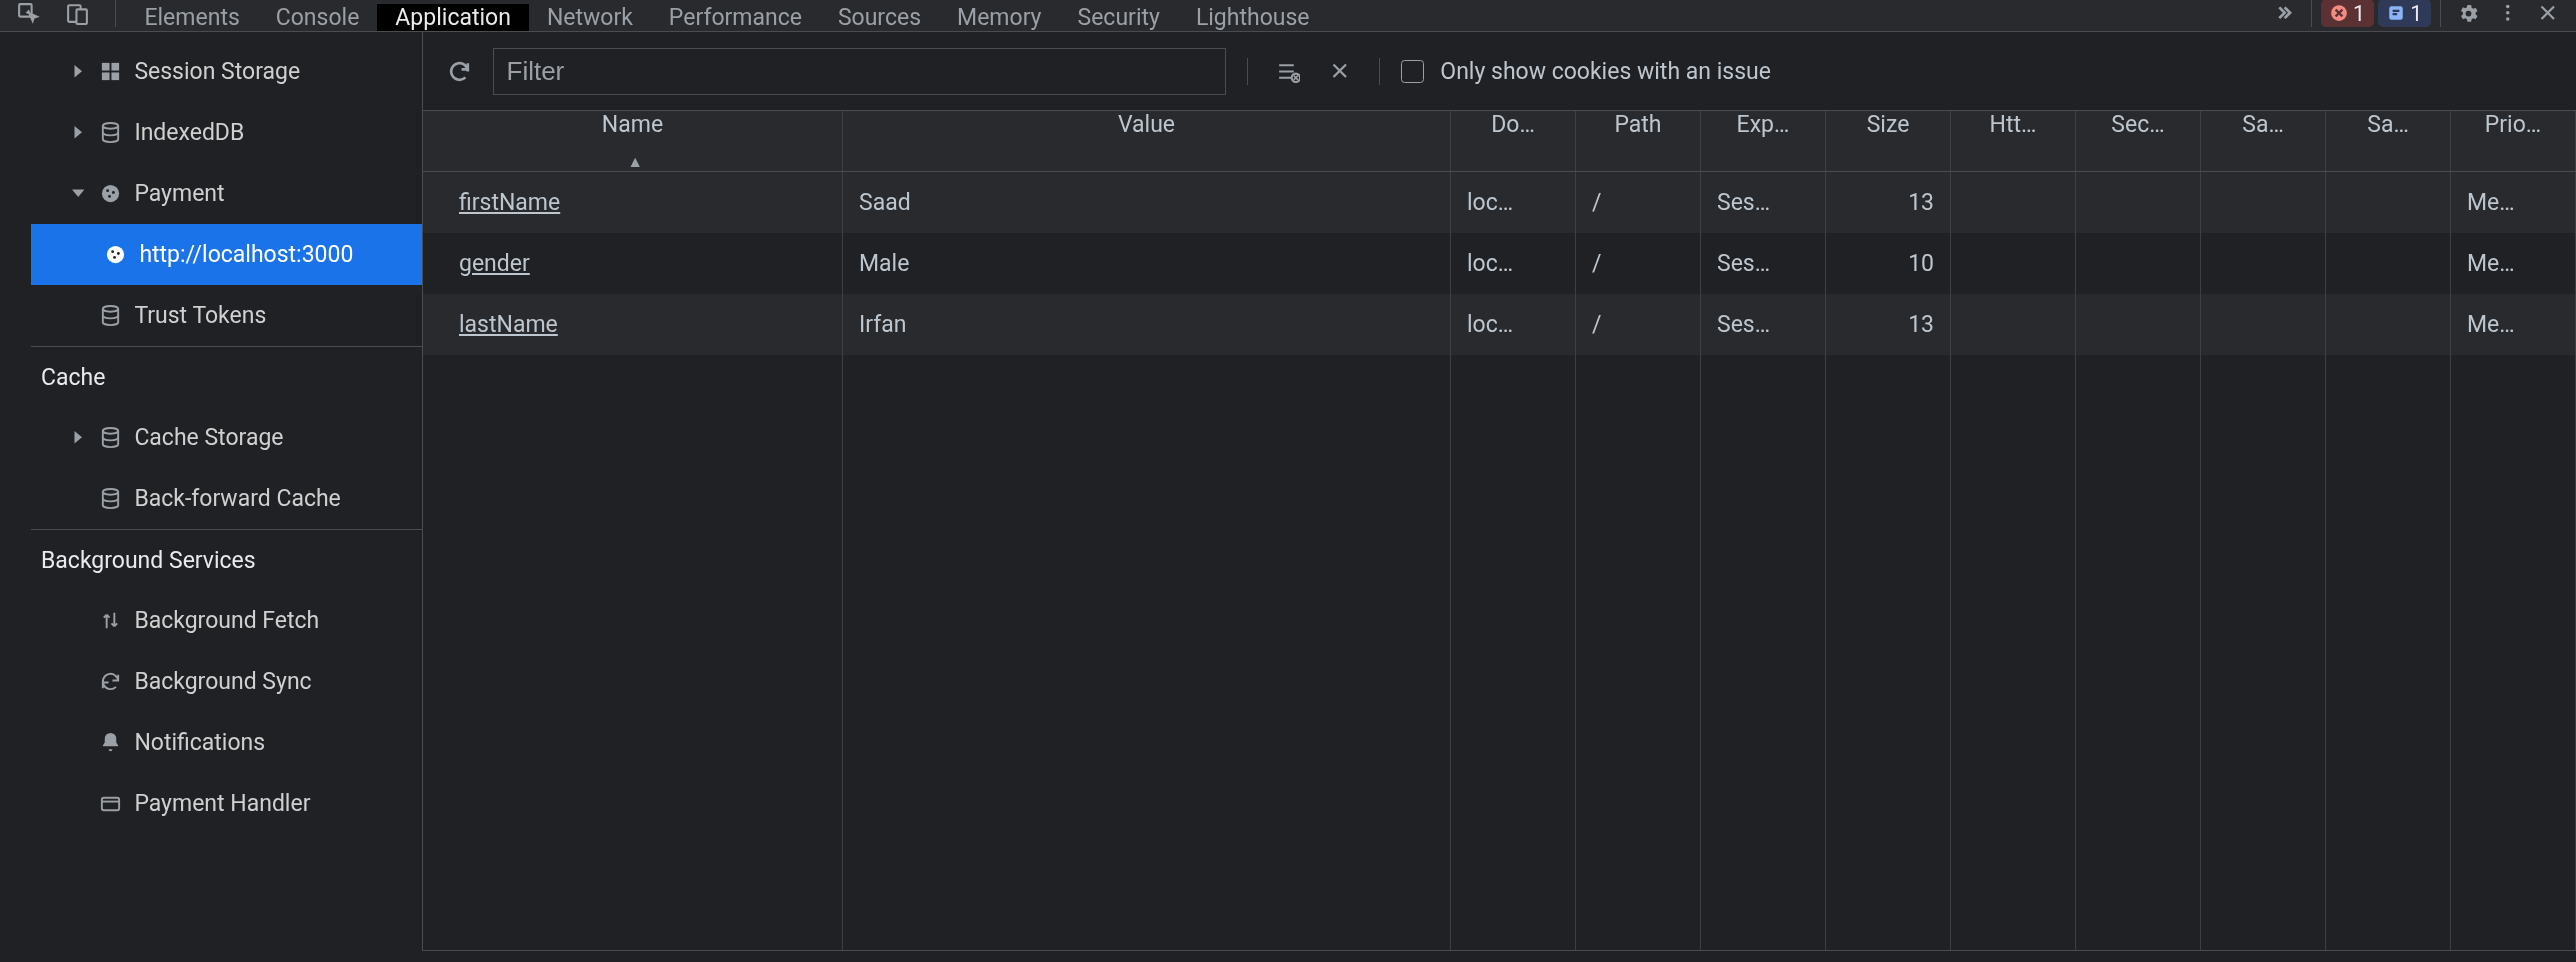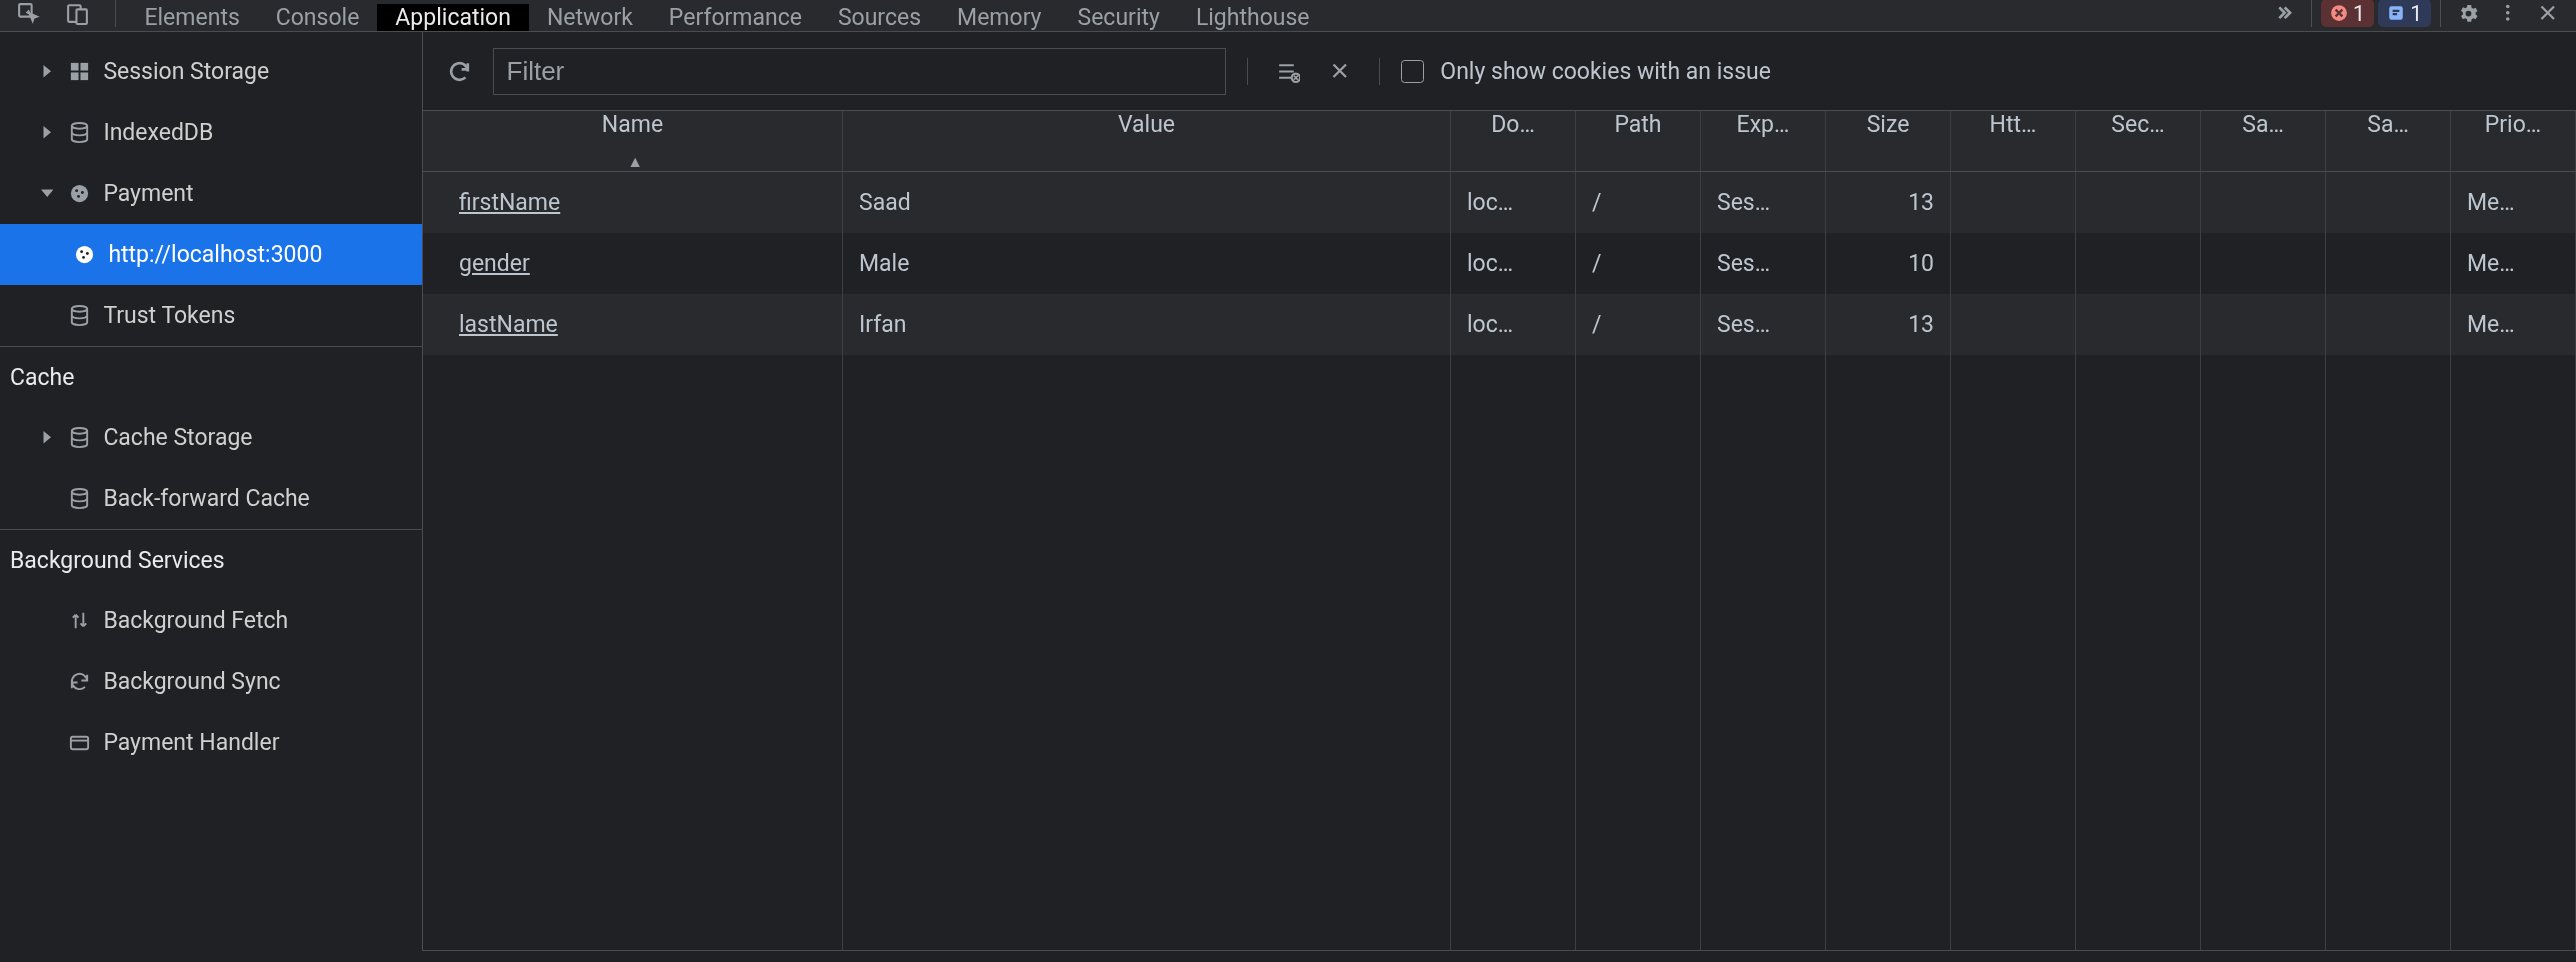--- a/index.html
+++ b/index.html
@@ -82,20 +82,21 @@
   width: 0.9px;
   height: 27px;
   background: #494c50;
   margin: 0 5.4px;
 }
 
 
 .main {
   display: flex;
   height: calc(100% - 43px);
+  margin-left: 31px;
 }
 
 
 .sidebar {
   width: 624px;
   background: #202124;
   border-right: 0.9px solid #494c50;
   overflow: hidden;
   padding-top: 9px;
 }
@@ -394,20 +395,29 @@
           <span>Background Fetch</span>
         </div>
         <div class="tree-row depth1">
           <span class="arrow"></span>
           <span class="tree-icon">
             <svg width="23" height="23" viewBox="0 0 24 24" fill="none" stroke="#9aa0a6" stroke-width="2">
               <path d="M20 12a8 8 0 10-2.3 5.6M20 5v6h-6M4 19v-6h6"></path>
             </svg>
           </span>
           <span>Background Sync</span>
+        </div>
+        <div class="tree-row depth1">
+          <span class="arrow"></span>
+          <span class="tree-icon">
+            <svg width="23" height="23" viewBox="0 0 24 24" fill="#9aa0a6">
+              <path d="M12 2a6 6 0 00-6 6v4l-2 3v1h16v-1l-2-3V8a6 6 0 00-6-6zM10 19a2 2 0 004 0"></path>
+            </svg>
+          </span>
+          <span>Notifications</span>
         </div>
         <div class="tree-row depth1">
           <span class="arrow"></span>
           <span class="tree-icon">
             <svg width="23" height="23" viewBox="0 0 24 24" fill="none" stroke="#9aa0a6" stroke-width="2">
               <rect x="3" y="6" width="18" height="13" rx="2"></rect>
               <path d="M3 10h18"></path>
             </svg>
           </span>
           <span>Payment Handler</span>

